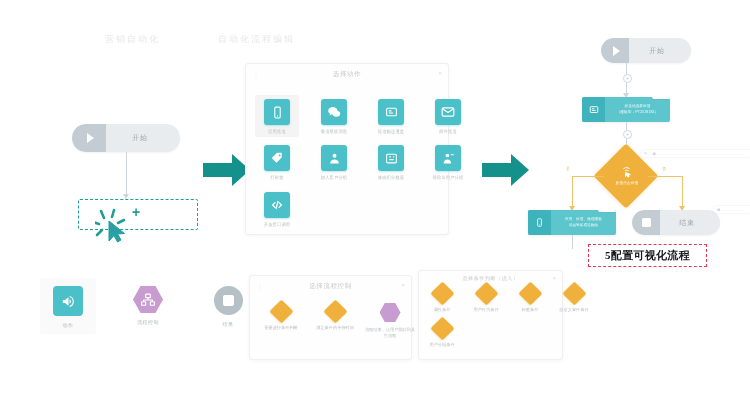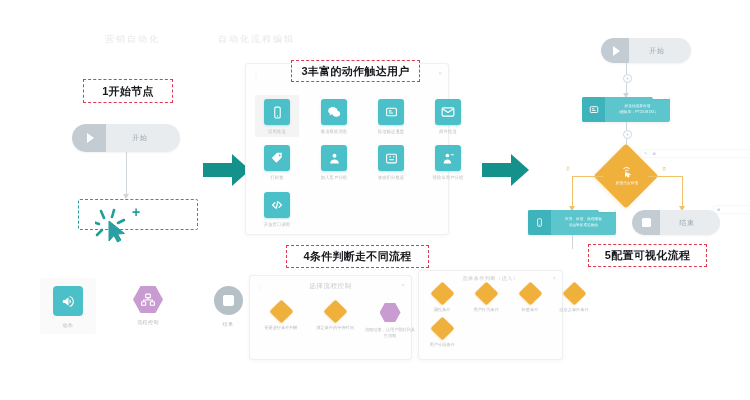--- a/index.html
+++ b/index.html
@@ -197,21 +197,20 @@
   .branch-lbl{position:absolute;font-size:4px;color:#dcb97a;}
 </style>
 </head>
 <body>
 
 <div id="stage">
 
   <div class="ghost-text" style="left:105px;top:33px;">营销自动化</div>
   <div class="ghost-text" style="left:218px;top:33px;">自动化流程编辑</div>
 
-  <div class="annot" style="left:83px;top:79px;width:90px;height:24px;">1开始节点</div>
 
   <div class="pill" style="left:72px;top:124px;width:108px;">
     <span class="cap">
         <span class="tri"></span>
       </span>
     <span class="lbl">开始</span>
   </div>
 
   <div class="vline" style="left:126px;top:152px;height:45px;"></div>
   <div class="arrowhead" style="left:122.5px;top:194px;"></div>
@@ -264,21 +263,20 @@
       <div class="tcap">结果</div>
     </div>
   </div>
 
   <div class="bigarrow" style="left:203px;top:152px;">
     <svg width="48" height="36" viewBox="0 0 48 36">
       <path d="M0 11 H29 V2 L47 18 L29 34 V25 H0 Z" fill="#15918c"></path>
     </svg>
   </div>
 
-  <div class="annot" style="left:291px;top:60px;width:129px;height:22px;z-index:45;">3丰富的动作触达用户</div>
 
   <div class="panel" style="left:245px;top:63px;width:204px;height:172px;">
     <span class="panel-dot">⋮</span>
     <span class="panel-title">选择动作</span>
     <span class="panel-x">×</span>
   </div>
 
   <div class="icongrid" style="left:255px;top:95px;">
 
     <div class="icell sel">
@@ -366,21 +364,20 @@
     <div class="icell">
       <div class="isq">
         <svg width="14" height="14" viewBox="0 0 24 24" fill="none" stroke="#fff" stroke-width="2.2" stroke-linecap="round">
           <path d="M8.5 8L4.5 12l4 4M15.5 8l4 4-4 4M13.5 6l-3 12"></path>
         </svg>
       </div>
       <div class="icap">开放接口调用</div>
     </div>
   </div>
 
-  <div class="annot" style="left:286px;top:245px;width:143px;height:23px;z-index:45;">4条件判断走不同流程</div>
 
   <div class="panel" style="left:249px;top:275px;width:163px;height:85px;">
     <span class="panel-dot">⋮</span>
     <span class="panel-title">选择流程控制</span>
     <span class="panel-x">×</span>
   </div>
 
   <div class="fcgrid" style="left:256px;top:303px;gap:4px;">
     <div class="fcell" style="width:50px;">
       <div class="diamond"></div>
@@ -499,15 +496,15 @@
   <div class="vline" style="left:572px;top:235px;height:14px;"></div>
 
   <div class="pill" style="left:632px;top:210px;width:88px;height:25px;border-radius:13px;">
     <span class="cap" style="width:28px;height:25px;border-radius:13px 0 0 13px;">
         <span class="sq"></span>
       </span>
     <span class="lbl">结束</span>
   </div>
   <div class="tools" style="left:714px;top:206px;letter-spacing:0;">⊗</div>
 
-  <div class="annot" style="left:588px;top:244px;width:119px;height:23px;">5配置可视化流程</div>
+  <div class="annot" style="left:588px;top:244px;width:119px;height:23px;font-family:Liberation Serif, serif;">5配置可视化流程</div>
 
 </div>
 
 </body></html>

